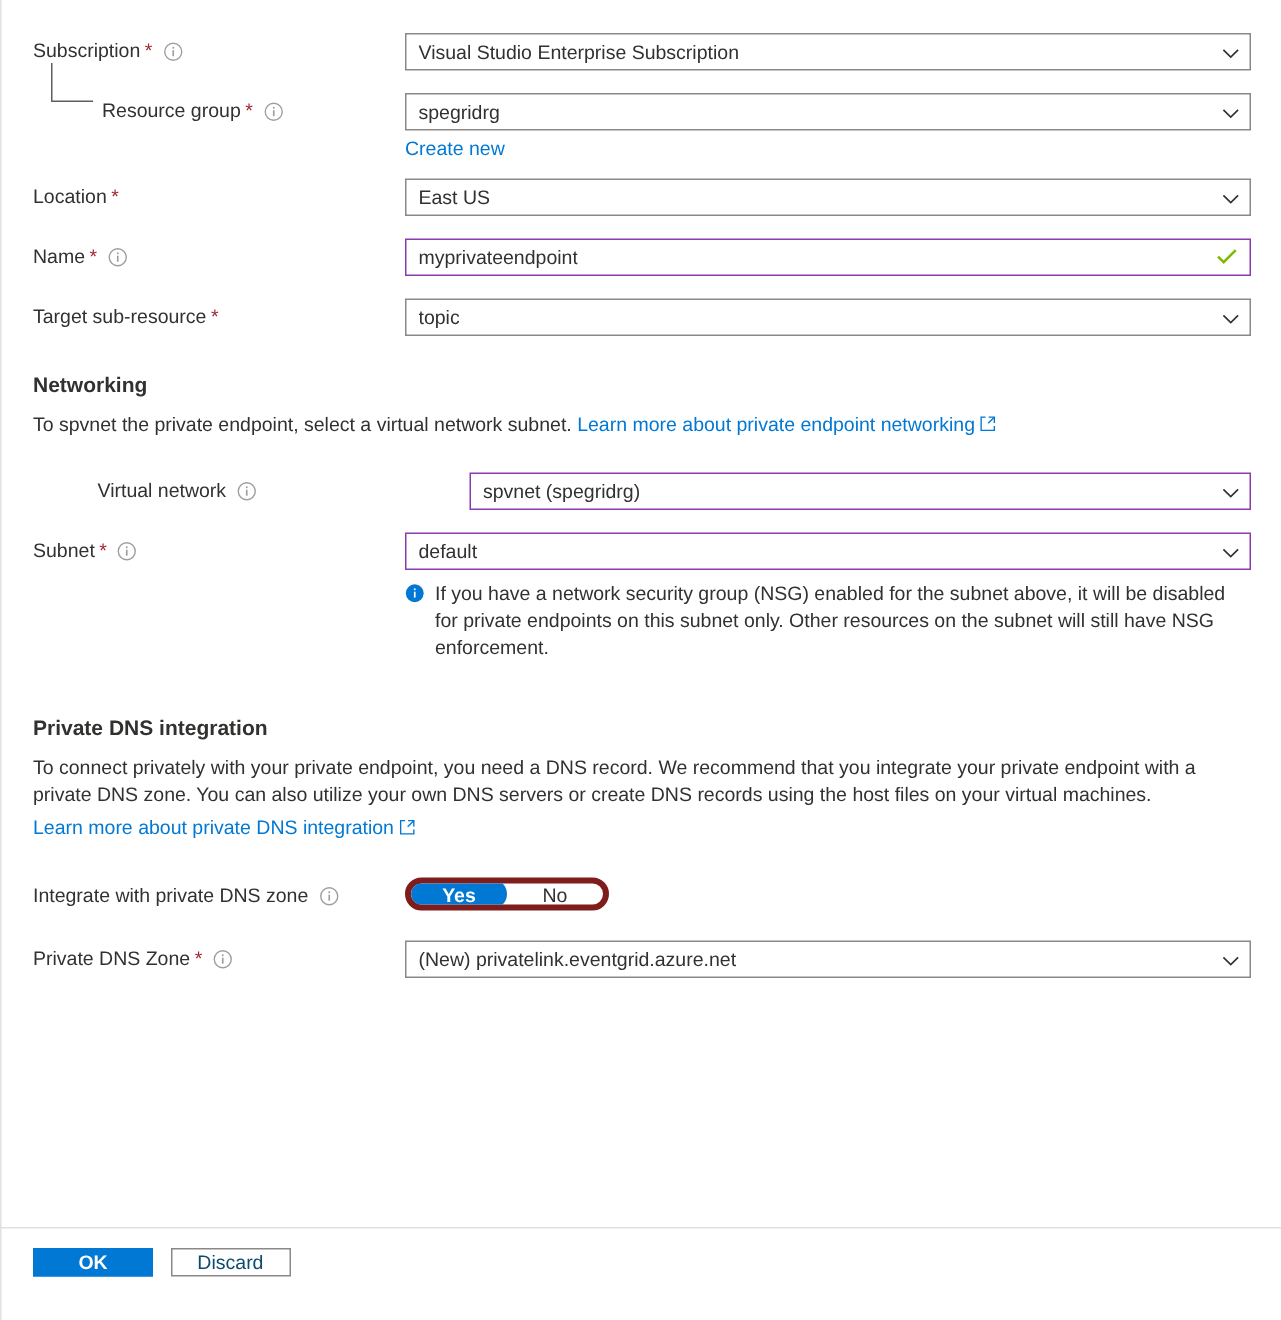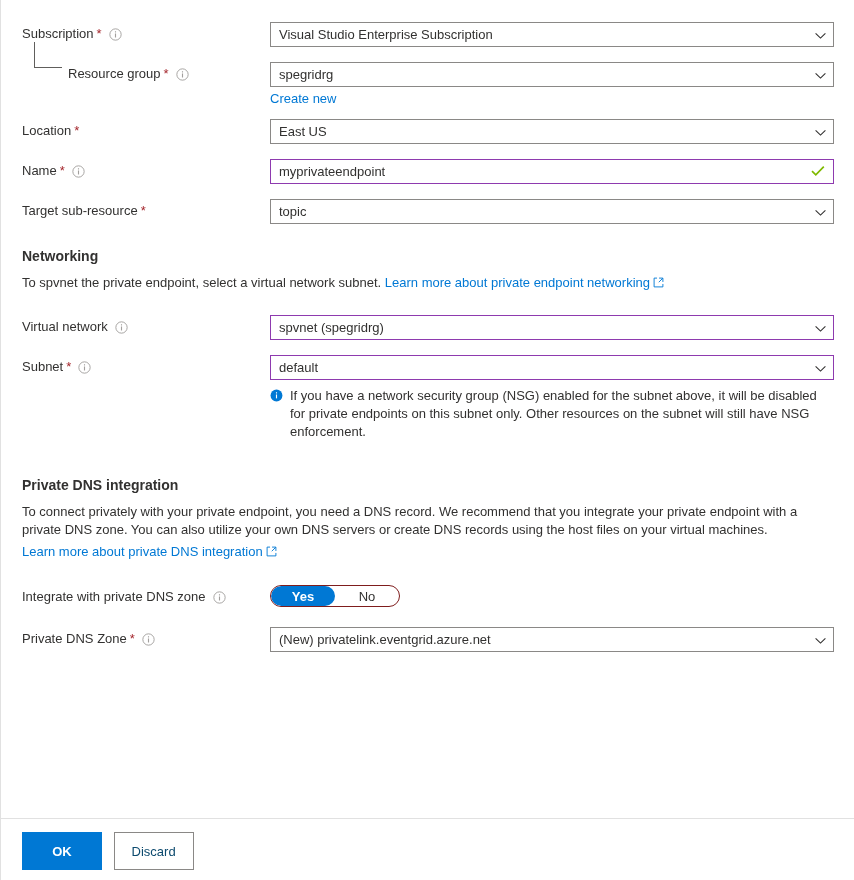--- a/index.html
+++ b/index.html
@@ -205,21 +205,21 @@
     line-height: 18px;
     color: #323130;
     max-width: 560px;
   }
 
   
   .toggle {
     display: inline-flex;
     align-items: center;
     height: 22px;
-    border: 1px solid #7f1d1d;
+    border: 4px solid #7f1d1d;
     border-radius: 11px;
     overflow: hidden;
     background: #ffffff;
     cursor: pointer;
     padding: 0;
     user-select: none;
   }
   .toggle-opt {
     min-width: 64px;
     height: 20px;
@@ -238,21 +238,21 @@
   }
 
   
   .blade-footer {
     flex: 0 0 auto;
     border-top: 1px solid #e1e1e1;
     padding: 13px 0 0 22px;
     height: 62px;
   }
   .btn {
-    height: 38px;
+    height: 19px;
     min-width: 80px;
     font-size: 13px;
     font-family: "Liberation Sans", sans-serif;
     border: 1px solid transparent;
     cursor: pointer;
     padding: 0 14px;
     vertical-align: top;
   }
   .btn-primary {
     background: #0078d4;
@@ -387,21 +387,21 @@
 
     <div class="section-head">Networking</div>
     <div class="section-text">
       <span>To spvnet the private endpoint, select a virtual network subnet. </span><a class="inline-link">Learn more about private endpoint networking</a><span class="ext-icon"><svg width="11" height="11" viewBox="0 0 12 12" aria-hidden="true">
             <path d="M4.4 1.2 H1.2 V10.8 H10.8 V7.6" fill="none" stroke="#0078d4" stroke-width="1"></path>
             <path d="M6.6 1.2 H10.8 V5.4" fill="none" stroke="#0078d4" stroke-width="1"></path>
             <path d="M10.6 1.4 L6.3 5.7" fill="none" stroke="#0078d4" stroke-width="1"></path>
           </svg></span>
     </div>
 
-    <div class="form-row" style="margin-top:22px;">
+    <div class="form-row" style="margin-top:22px;margin-left:43px;">
       <div class="label-col">
         <span class="label-text">Virtual network</span>
         <span class="info-icon">
           <svg width="13" height="13" viewBox="0 0 14 14" aria-hidden="true">
             <circle cx="7" cy="7" r="6.1" fill="none" stroke="#a19f9d" stroke-width="1"></circle>
             <rect x="6.4" y="5.9" width="1.2" height="4.3" fill="#a19f9d"></rect>
             <rect x="6.4" y="3.5" width="1.2" height="1.3" fill="#a19f9d"></rect>
           </svg>
         </span>
       </div>

